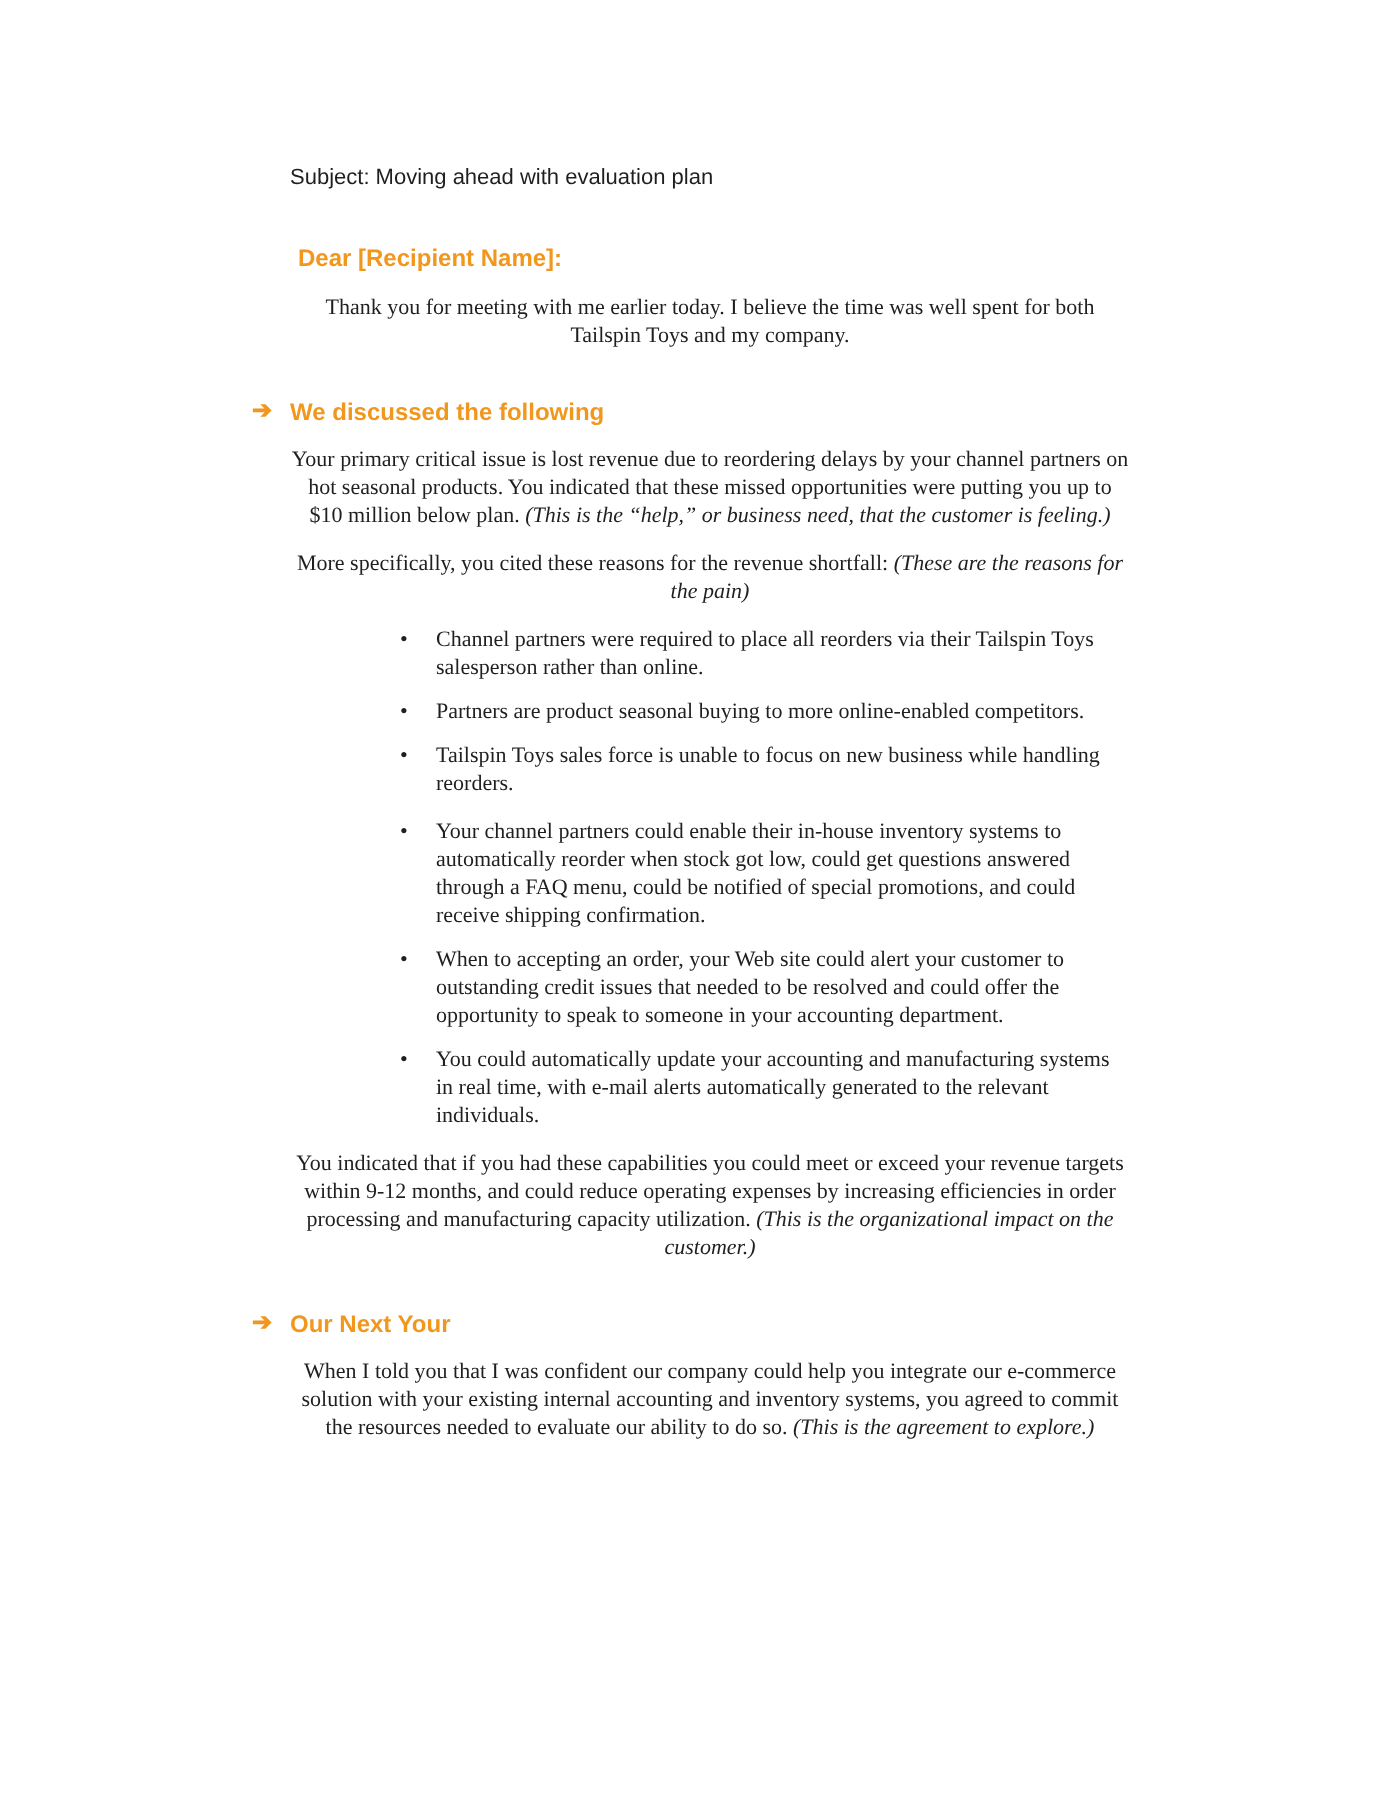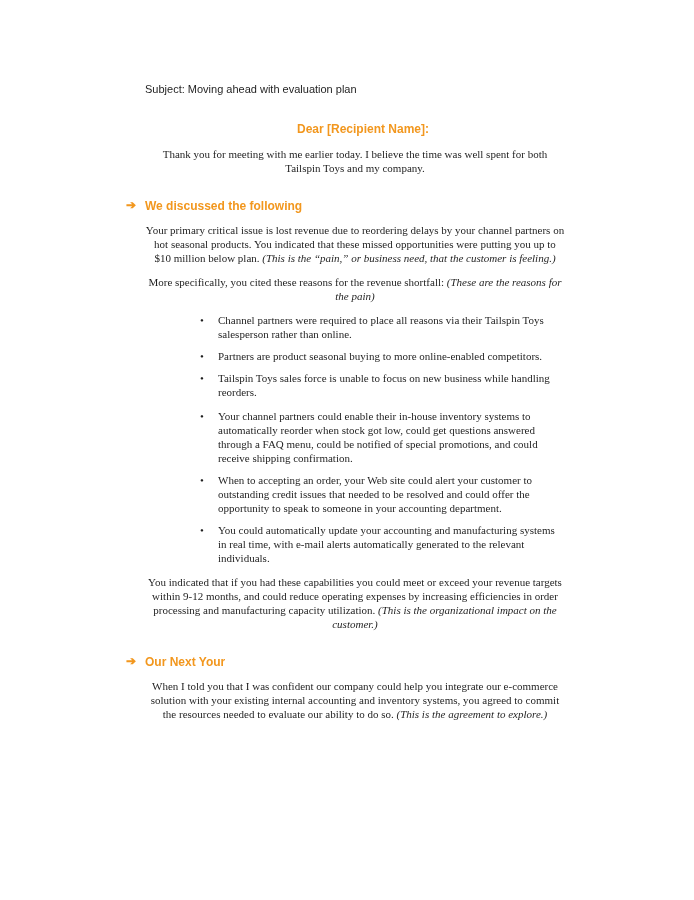--- a/index.html
+++ b/index.html
@@ -28,22 +28,21 @@
     line-height: 14px;
     color: #1f1f1f;
     margin: 0 0 26px 0;
   }
   .salutation {
     font-family: "Liberation Sans", sans-serif;
     font-size: 12px;
     line-height: 15px;
     font-weight: bold;
     color: #F2971E;
-    margin: 0 0 10px 16px;
-    text-align: center;
+    margin: 0 0 10px 4px;
   }
   .para {
     font-size: 11px;
     line-height: 14px;
     margin: 0 0 10px 0;
     text-align: center;
   }
   .para .it {
     font-style: italic;
   }
@@ -90,28 +89,28 @@
   <div class="content">
 
     <p class="subject">Subject: Moving ahead with evaluation plan</p>
 
     <p class="salutation">Dear [Recipient Name]:</p>
 
     <p class="para">Thank you for meeting with me earlier today. I believe the time was well spent for both Tailspin Toys and my company.</p>
 
     <h2 class="heading"><span class="arrow">➔</span><span>We discussed the following</span></h2>
 
-    <p class="para"><span>Your primary critical issue is lost revenue due to reordering delays by your channel partners on hot seasonal products. You indicated that these missed opportunities were putting you up to $10 million below plan. </span><span class="it">(This is the “pain,” or business need, that the customer is feeling.)</span></p>
+    <p class="para"><span>Your primary critical issue is lost revenue due to reordering delays by your channel partners on hot seasonal products. You indicated that these missed opportunities were putting you up to $10 million below plan. </span><span class="it">(This is the “help,” or business need, that the customer is feeling.)</span></p>
 
     <p class="para"><span>More specifically, you cited these reasons for the revenue shortfall: </span><span class="it">(These are the reasons for the pain)</span></p>
 
     <ul class="bullets">
       <li>
           <span class="dot">•</span>
-          <span class="li-text">Channel partners were required to place all reasons via their Tailspin Toys salesperson rather than online.</span>
+          <span class="li-text">Channel partners were required to place all reorders via their Tailspin Toys salesperson rather than online.</span>
         </li>
       <li>
           <span class="dot">•</span>
           <span class="li-text">Partners are product seasonal buying to more online-enabled competitors.</span>
         </li>
       <li>
           <span class="dot">•</span>
           <span class="li-text">Tailspin Toys sales force is unable to focus on new business while handling reorders.</span>
         </li>
     </ul>

